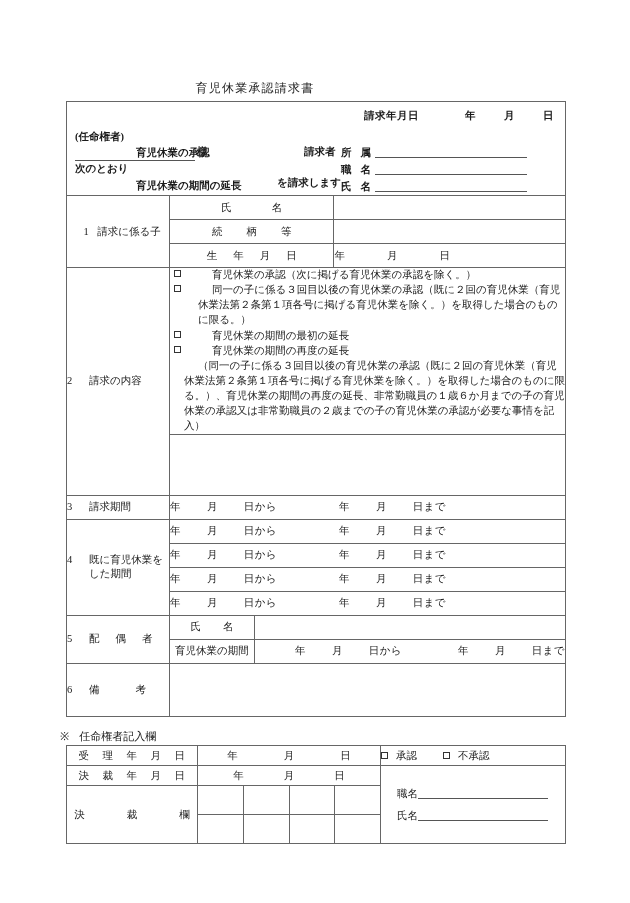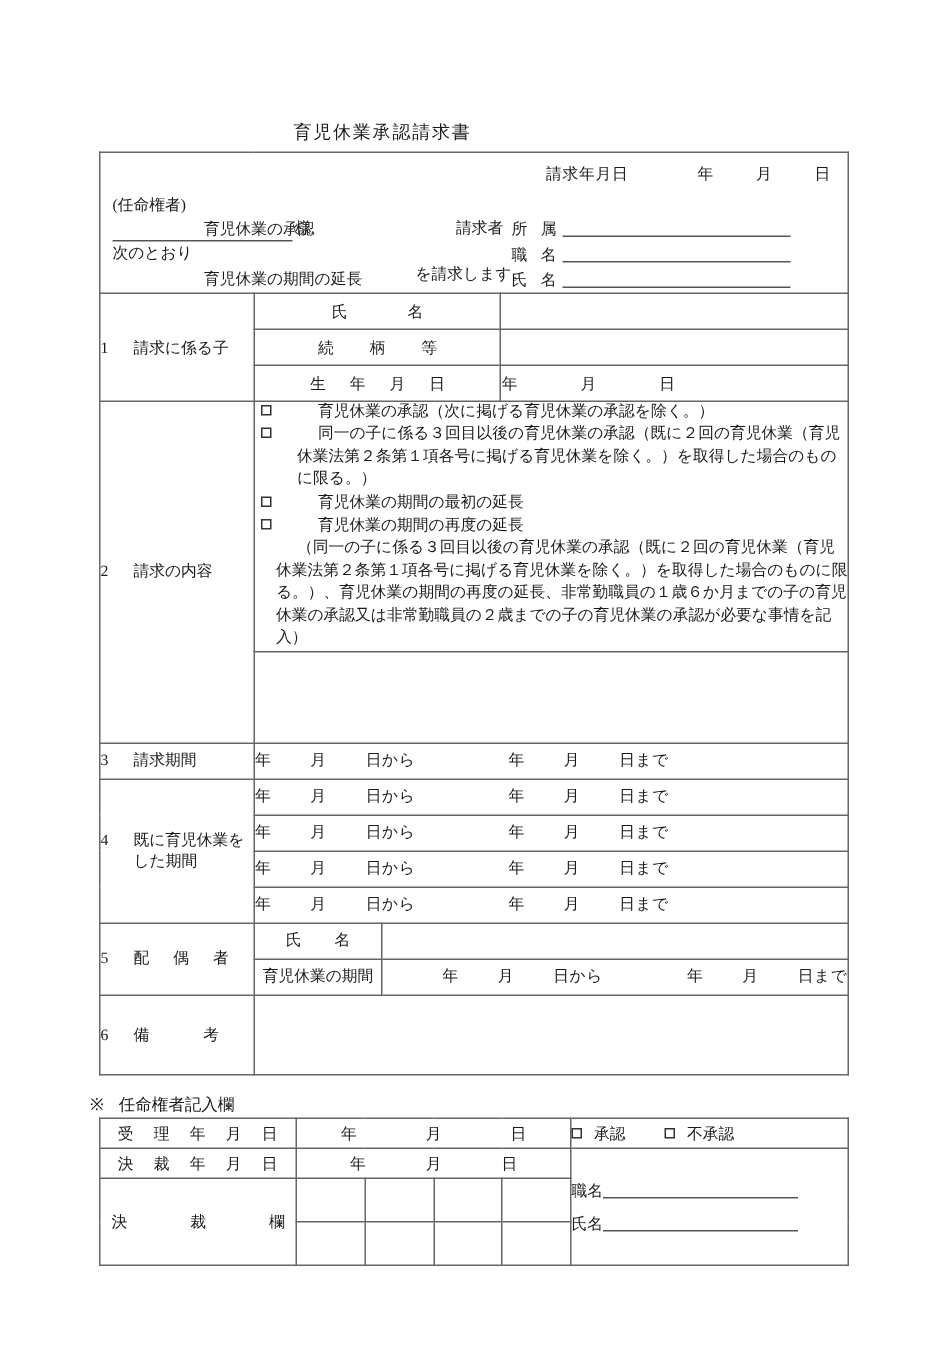--- a/index.html
+++ b/index.html
@@ -56,20 +56,21 @@
     padding: 0;
     vertical-align: middle;
     font-size: 10.5px;
   }
 
   
   .hdr-cell {
     padding: 0;
     position: relative;
     height: 93px;
+    font-weight: bold;
   }
   .hdr-inner {
     position: relative;
     width: 100%;
     height: 93px;
   }
   .req-date {
     position: absolute;
     left: 297px;
     top: 7px;
@@ -284,21 +285,21 @@
   }
   .kessai-label .s { display: inline-block; width: 42px; }
   .grid-cell { height: 28px; }
 
   .sign-cell {
     vertical-align: middle;
     padding: 0 10px 0 10px;
   }
   .sign-row {
     white-space: nowrap;
-    margin: 7px 0;
+    margin: 7px 16px;
   }
   .sign-row .sl {
     display: inline-block;
     width: 130px;
     border-bottom: 1px solid #555;
     height: 12px;
     vertical-align: -2px;
   }
 </style>
 </head>
@@ -336,21 +337,21 @@
             <span class="lbl"><span>職</span><span class="gap"></span><span>名</span></span><span class="field-line"></span>
           </div>
           <div class="field-row fr3">
             <span class="lbl"><span>氏</span><span class="gap"></span><span>名</span></span><span class="field-line"></span>
           </div>
         </div>
       </td>
     </tr>
 
     <tr>
-      <td class="sec-label" rowspan="3" style="width:104px;">
+      <td class="sec-label" rowspan="3" style="width:104px;text-align:center;">
         <span class="num">1</span><span>請求に係る子</span>
       </td>
       <td class="sub-label spaced row-h" colspan="2" style="width:124px;">
         <span>氏</span><span class="s"></span><span>名</span>
       </td>
       <td class="row-h"></td>
     </tr>
     <tr>
       <td class="sub-label row-h" colspan="2">
         <span>続</span><span style="display:inline-block;width:24px;"></span><span>柄</span><span style="display:inline-block;width:24px;"></span><span>等</span>

